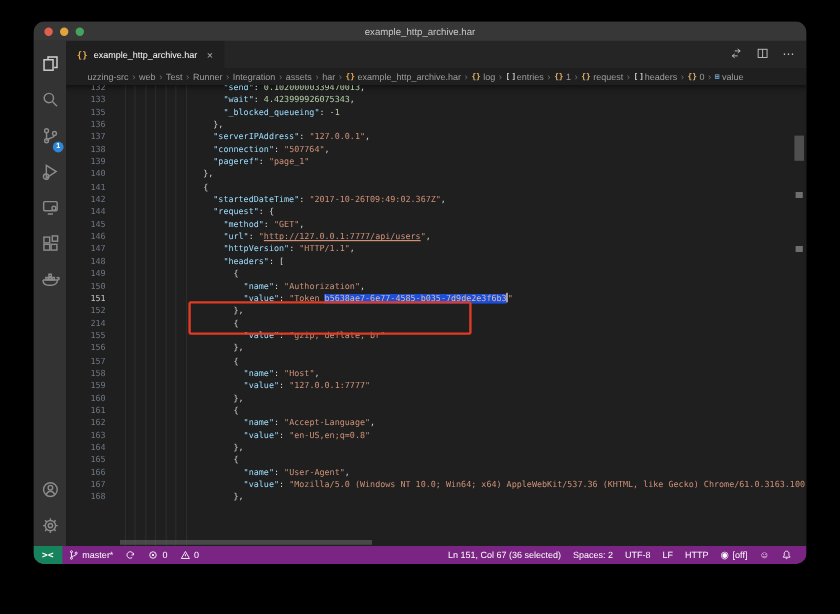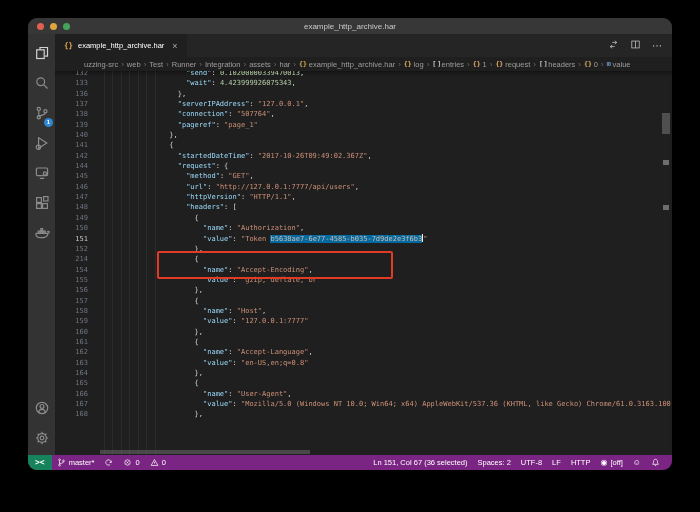--- a/index.html
+++ b/index.html
@@ -31,40 +31,40 @@
   #tab { background:#1f1f1f; display:flex; align-items:center; gap:5px; padding:0 9px; max-width:150px; }
   .json-braces { color:#e8ab53; font-weight:bold; font-size:7.5px; font-family:"DejaVu Sans Mono",monospace; }
   #tab-label { font-size:7.5px; color:#ffffff; white-space:nowrap; }
   #tab-close { font-size:9px; color:#a8a8a8; margin-left:3px; }
   #tabstrip-fill { flex:1; }
   #editor-actions { display:flex; align-items:center; gap:11px; padding-right:10px; color:#c5c5c5; }
   .ea-icon svg { width:11px; height:11px; stroke:currentColor; fill:none; stroke-width:1.1; }
   .ea-icon { font-size:10px; line-height:1; }
   
   #breadcrumbs { height:14px; flex:0 0 14px; background:#1f1f1f; display:flex; align-items:center;
-    padding-left:5px; font-size:7.5px; color:#9d9d9d; white-space:nowrap; overflow:hidden;margin-left:24px; }
+    padding-left:18px; font-size:7.5px; color:#9d9d9d; white-space:nowrap; overflow:hidden; }
   .crumb { display:flex; align-items:center; gap:2px; flex:0 0 auto; }
   .crumb-sep { color:#6a6a6a; margin:0 3px; font-size:8px; flex:0 0 auto; }
   .bc-icon { font-family:"DejaVu Sans Mono",monospace; font-size:6.5px; font-weight:bold; }
   .bc-braces { color:#dfb26a; } .bc-brackets { color:#c9c9c9; letter-spacing:-1.5px; } .bc-field { color:#7fb2e8; }
   .crumb.file .bc-icon { color:#e8ab53; }
   
   #editor-body { position:relative; flex:1; min-height:0; overflow:hidden; background:#1f1f1f;
     box-shadow:inset 0 5px 5px -4px rgba(0,0,0,.6); }
   #code-lines { position:absolute; left:0; top:-3px; right:0; font-family:"DejaVu Sans Mono",monospace; font-size:7px; }
   .line { display:flex; height:10.35px; line-height:10.35px; white-space:pre;gap:40px; }
   .ln { flex:0 0 49px; text-align:right; padding-right:16px; color:#6e7681; }
   .ln.active { color:#c6c6c6; }
   .code { flex:1; }
   .tk-key { color:#9cdcfe; }
   .tk-str { color:#ce9178; }
   .tk-num { color:#b5cea8; }
   .tk-pun { color:#d4d4d4; }
-  .tk-lnk { color:#ce9178; }
-  .tk-sel { color:#d7bba8; background:#0369a1; }
+  .tk-lnk { color:#ce9178; text-decoration:underline; }
+  .tk-sel { color:#d7bba8; background:#1d4ed8; }
   .tk-cur { display:inline-block; width:1px; height:8.5px; background:#ededed; vertical-align:-1.5px; }
   .indent-guide { position:absolute; top:0; bottom:0; width:1px; background:rgba(255,255,255,.055); }
   #annotation-box { position:absolute; left:102px; top:180px; width:236px; height:28px;
     border:2px solid #e23b25; border-radius:2px; }
   #vscrollbar { position:absolute; right:0; top:0; bottom:0; width:11px; }
   #vscroll-thumb { position:absolute; right:2px; top:42px; width:8px; height:21px; background:#4f4f4f; }
   .ov-marker { position:absolute; right:3px; width:6px; height:5px; background:#8a8a8a; opacity:.75; }
   #hscroll-thumb { position:absolute; left:45px; bottom:1px; width:210px; height:4px; background:rgba(121,121,121,.45); }
   
   #statusbar { height:15px; flex:0 0 15px; background:#7a2583; display:flex; align-items:center;
@@ -253,38 +253,38 @@
             <div class="indent-guide" style="left: 57.4px;"></div>
             <div class="indent-guide" style="left: 65.9px;"></div>
             <div class="indent-guide" style="left: 74.3px;"></div>
             <div class="indent-guide" style="left: 82.7px;"></div>
             <div class="indent-guide" style="left: 91.2px;"></div>
             <div class="indent-guide" style="left: 99.6px;"></div>
           </div>
         <div id="code-lines">
             <div class="line"><span class="ln">132</span><span class="code"><span class="tk-ws">          </span><span class="tk-key">"send"</span><span class="tk-pun">: </span><span class="tk-num">0.10200000339470013</span><span class="tk-pun">,</span></span></div>
             <div class="line"><span class="ln">133</span><span class="code"><span class="tk-ws">          </span><span class="tk-key">"wait"</span><span class="tk-pun">: </span><span class="tk-num">4.423999926075343</span><span class="tk-pun">,</span></span></div>
+            <div class="line"><span class="ln">135</span><span class="code"><span class="tk-ws">          </span><span class="tk-key">"_blocked_queueing"</span><span class="tk-pun">: </span><span class="tk-num">-1</span></span></div>
             <div class="line"><span class="ln">136</span><span class="code"><span class="tk-ws">        </span><span class="tk-pun">},</span></span></div>
             <div class="line"><span class="ln">137</span><span class="code"><span class="tk-ws">        </span><span class="tk-key">"serverIPAddress"</span><span class="tk-pun">: </span><span class="tk-str">"127.0.0.1"</span><span class="tk-pun">,</span></span></div>
             <div class="line"><span class="ln">138</span><span class="code"><span class="tk-ws">        </span><span class="tk-key">"connection"</span><span class="tk-pun">: </span><span class="tk-str">"507764"</span><span class="tk-pun">,</span></span></div>
             <div class="line"><span class="ln">139</span><span class="code"><span class="tk-ws">        </span><span class="tk-key">"pageref"</span><span class="tk-pun">: </span><span class="tk-str">"page_1"</span></span></div>
             <div class="line"><span class="ln">140</span><span class="code"><span class="tk-ws">      </span><span class="tk-pun">},</span></span></div>
             <div class="line"><span class="ln">141</span><span class="code"><span class="tk-ws">      </span><span class="tk-pun">{</span></span></div>
             <div class="line"><span class="ln">142</span><span class="code"><span class="tk-ws">        </span><span class="tk-key">"startedDateTime"</span><span class="tk-pun">: </span><span class="tk-str">"2017-10-26T09:49:02.367Z"</span><span class="tk-pun">,</span></span></div>
             <div class="line"><span class="ln">144</span><span class="code"><span class="tk-ws">        </span><span class="tk-key">"request"</span><span class="tk-pun">: {</span></span></div>
             <div class="line"><span class="ln">145</span><span class="code"><span class="tk-ws">          </span><span class="tk-key">"method"</span><span class="tk-pun">: </span><span class="tk-str">"GET"</span><span class="tk-pun">,</span></span></div>
             <div class="line"><span class="ln">146</span><span class="code"><span class="tk-ws">          </span><span class="tk-key">"url"</span><span class="tk-pun">: </span><span class="tk-str">"</span><span class="tk-lnk">http://127.0.0.1:7777/api/users</span><span class="tk-str">"</span><span class="tk-pun">,</span></span></div>
             <div class="line"><span class="ln">147</span><span class="code"><span class="tk-ws">          </span><span class="tk-key">"httpVersion"</span><span class="tk-pun">: </span><span class="tk-str">"HTTP/1.1"</span><span class="tk-pun">,</span></span></div>
             <div class="line"><span class="ln">148</span><span class="code"><span class="tk-ws">          </span><span class="tk-key">"headers"</span><span class="tk-pun">: [</span></span></div>
             <div class="line"><span class="ln">149</span><span class="code"><span class="tk-ws">            </span><span class="tk-pun">{</span></span></div>
             <div class="line"><span class="ln">150</span><span class="code"><span class="tk-ws">              </span><span class="tk-key">"name"</span><span class="tk-pun">: </span><span class="tk-str">"Authorization"</span><span class="tk-pun">,</span></span></div>
             <div class="line"><span class="ln active">151</span><span class="code"><span class="tk-ws">              </span><span class="tk-key">"value"</span><span class="tk-pun">: </span><span class="tk-str">"Token </span><span class="tk-sel">b5638ae7-6e77-4585-b035-7d9de2e3f6b3</span><span class="tk-cur"></span><span class="tk-str">"</span></span></div>
             <div class="line"><span class="ln">152</span><span class="code"><span class="tk-ws">            </span><span class="tk-pun">},</span></span></div>
             <div class="line"><span class="ln">214</span><span class="code"><span class="tk-ws">            </span><span class="tk-pun">{</span></span></div>
-            <div class="line"><span class="ln">154</span><span class="code"><span class="tk-ws">              </span><span class="tk-key">"name"</span><span class="tk-pun">: </span><span class="tk-str">"Accept-Encoding"</span><span class="tk-pun">,</span></span></div>
             <div class="line"><span class="ln">155</span><span class="code"><span class="tk-ws">              </span><span class="tk-key">"value"</span><span class="tk-pun">: </span><span class="tk-str">"gzip, deflate, br"</span></span></div>
             <div class="line"><span class="ln">156</span><span class="code"><span class="tk-ws">            </span><span class="tk-pun">},</span></span></div>
             <div class="line"><span class="ln">157</span><span class="code"><span class="tk-ws">            </span><span class="tk-pun">{</span></span></div>
             <div class="line"><span class="ln">158</span><span class="code"><span class="tk-ws">              </span><span class="tk-key">"name"</span><span class="tk-pun">: </span><span class="tk-str">"Host"</span><span class="tk-pun">,</span></span></div>
             <div class="line"><span class="ln">159</span><span class="code"><span class="tk-ws">              </span><span class="tk-key">"value"</span><span class="tk-pun">: </span><span class="tk-str">"127.0.0.1:7777"</span></span></div>
             <div class="line"><span class="ln">160</span><span class="code"><span class="tk-ws">            </span><span class="tk-pun">},</span></span></div>
             <div class="line"><span class="ln">161</span><span class="code"><span class="tk-ws">            </span><span class="tk-pun">{</span></span></div>
             <div class="line"><span class="ln">162</span><span class="code"><span class="tk-ws">              </span><span class="tk-key">"name"</span><span class="tk-pun">: </span><span class="tk-str">"Accept-Language"</span><span class="tk-pun">,</span></span></div>
             <div class="line"><span class="ln">163</span><span class="code"><span class="tk-ws">              </span><span class="tk-key">"value"</span><span class="tk-pun">: </span><span class="tk-str">"en-US,en;q=0.8"</span></span></div>
             <div class="line"><span class="ln">164</span><span class="code"><span class="tk-ws">            </span><span class="tk-pun">},</span></span></div>

